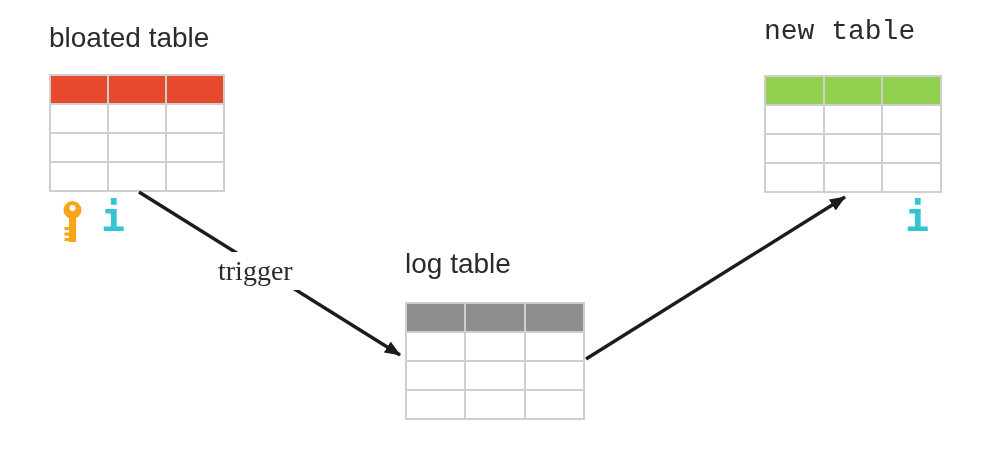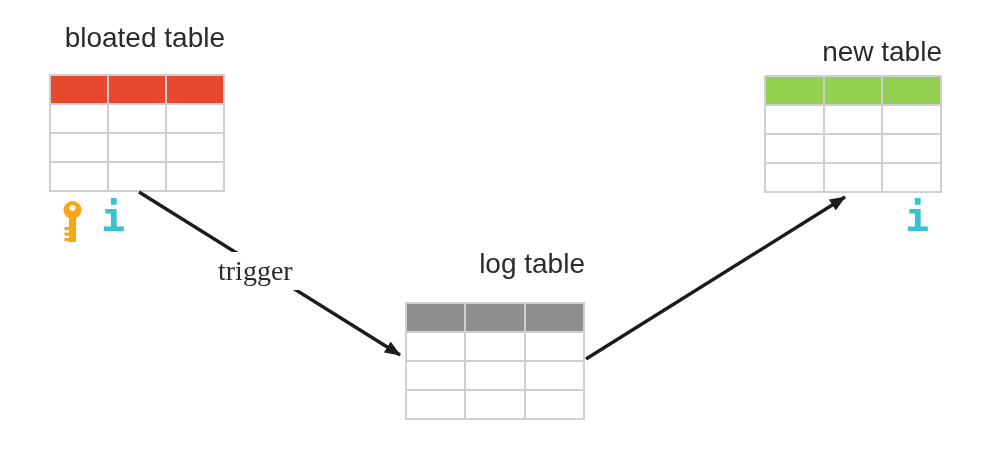--- a/index.html
+++ b/index.html
@@ -28,26 +28,26 @@
     stroke: #1c1c1c;
     stroke-width: 3.4;
   }
   
   .tbl-title {
     position: absolute;
     z-index: 1;
     font-size: 28px;
     line-height: 32px;
     color: #2b2b2b;
-    text-align: right;
+    text-align: left;
     white-space: nowrap;
   }
   #title-bloated { left: 49px;  top: 22px;  width: 176px; }
   #title-log     { left: 405px; top: 248px; width: 180px; }
-  #title-new     { left: 764px; top: 36px;  width: 178px; }
+  #title-new     { left: 764px; top: 16px;  width: 178px; font-family: Liberation Mono, monospace; }
   
   .dtable {
     position: absolute;
     z-index: 1;
     display: grid;
     grid-template-columns: repeat(3, 1fr);
     gap: 2px;
     background: #cfcfcf;
     border: 2px solid #cfcfcf;
   }

